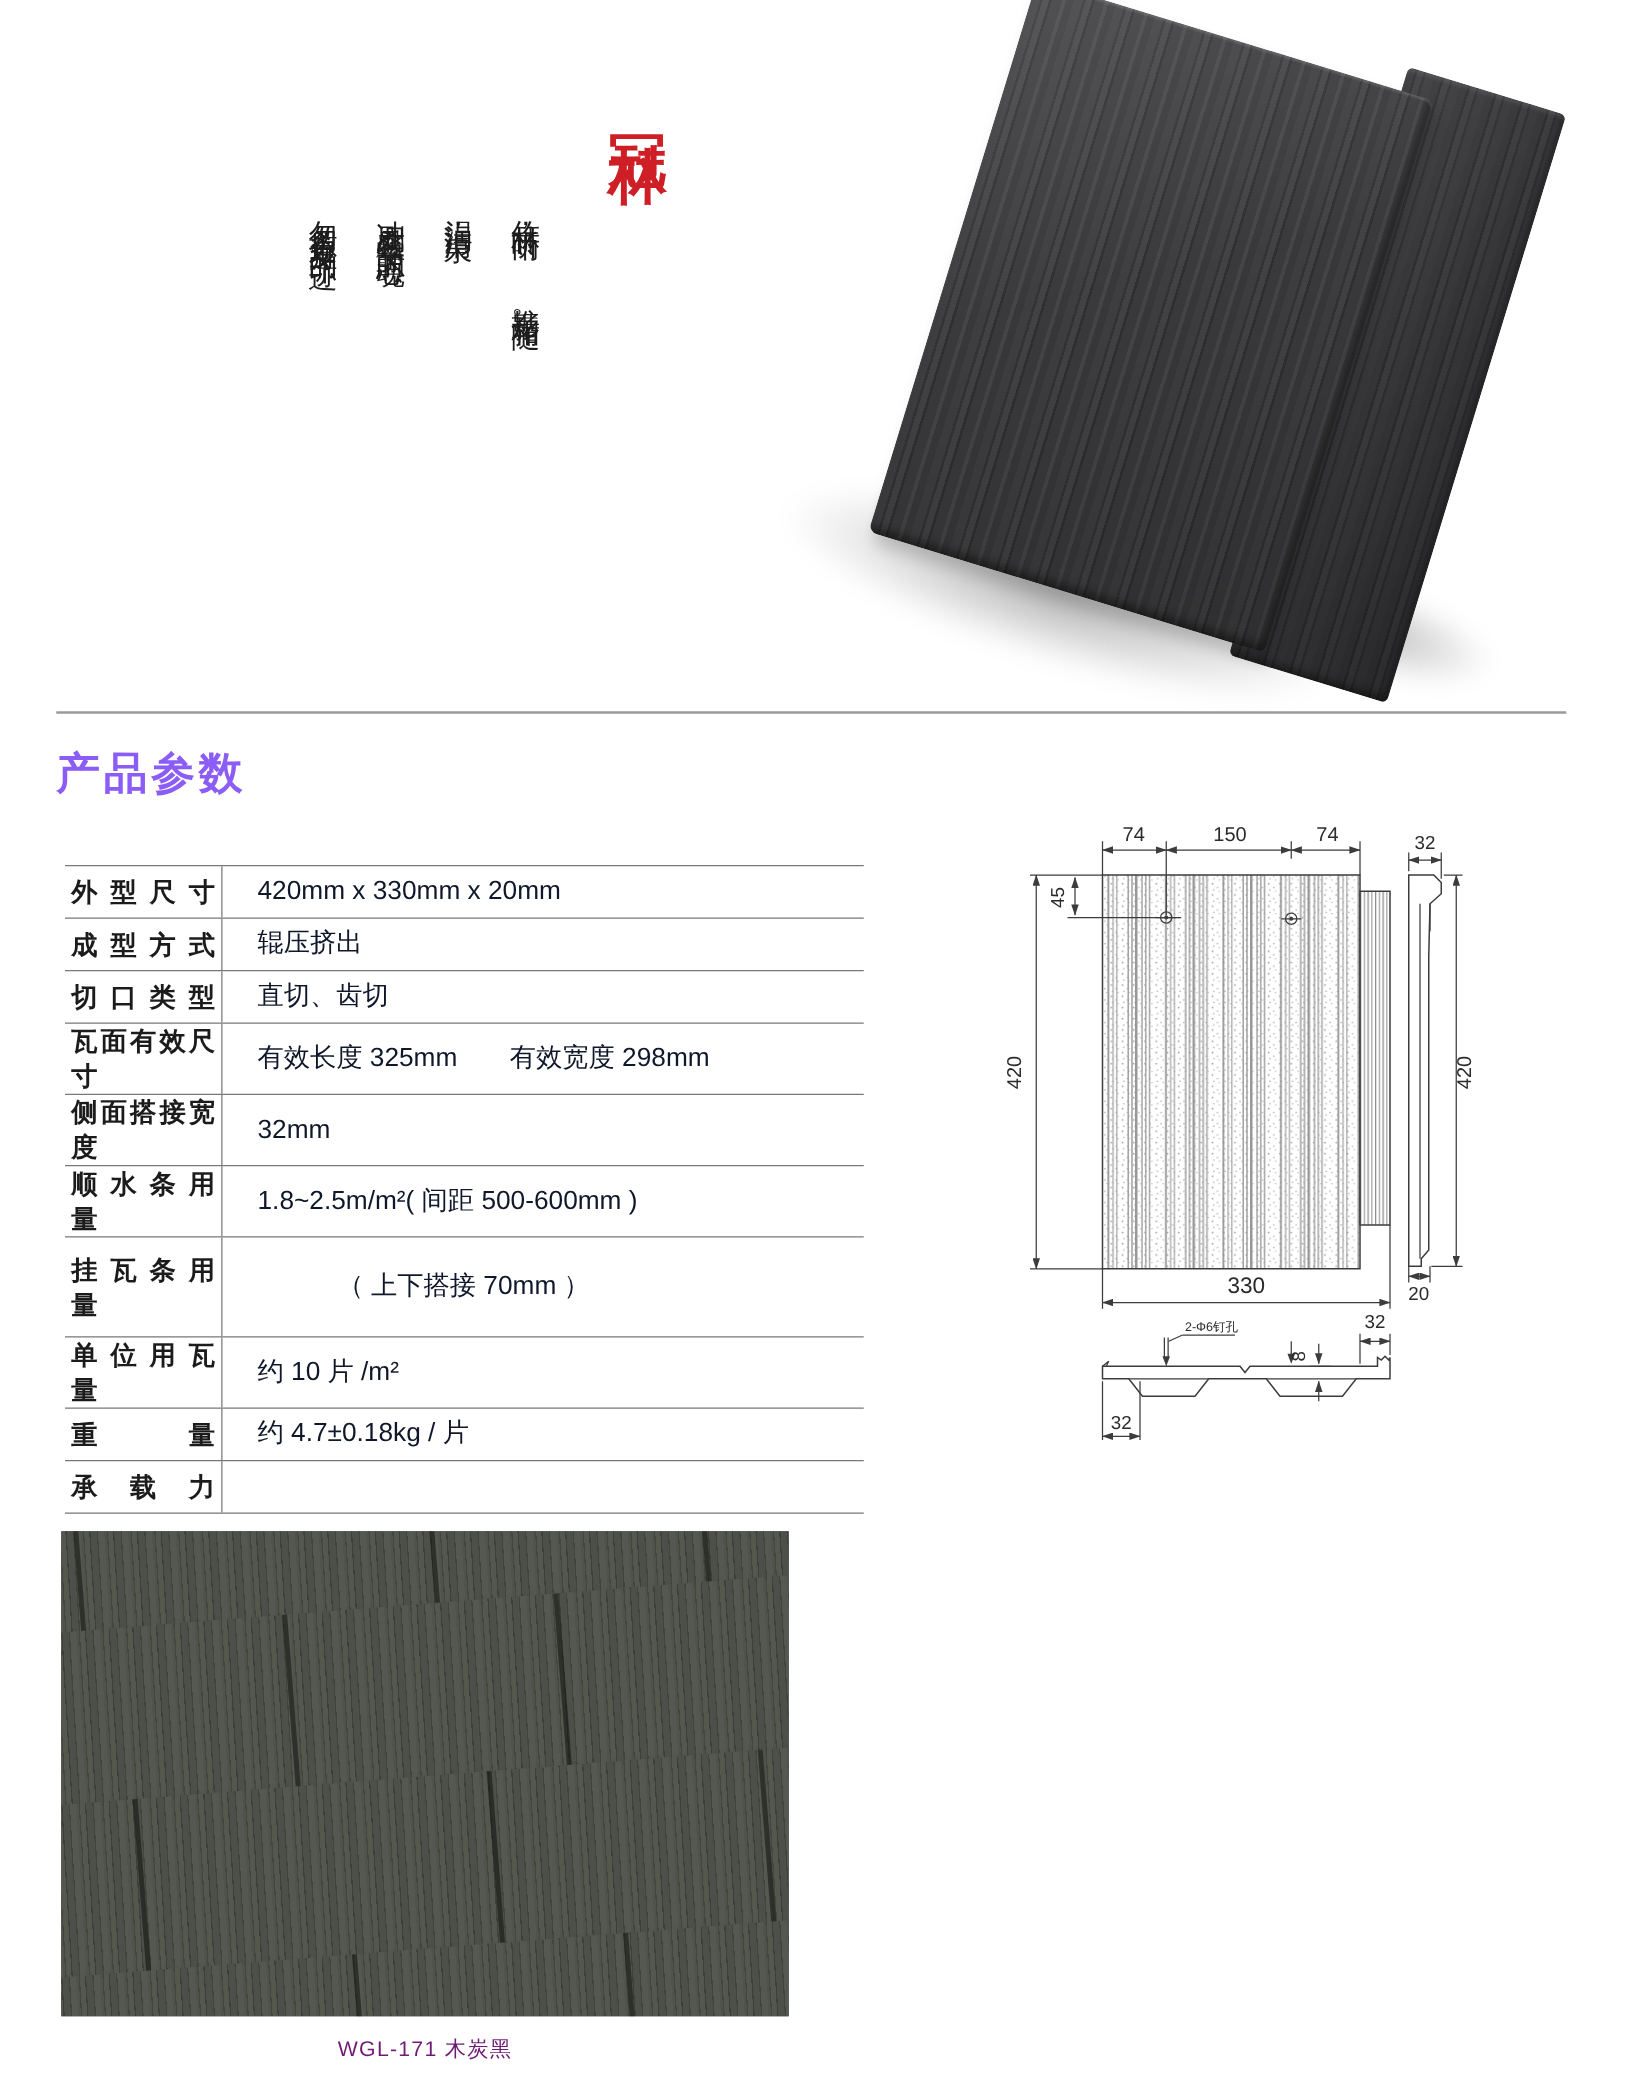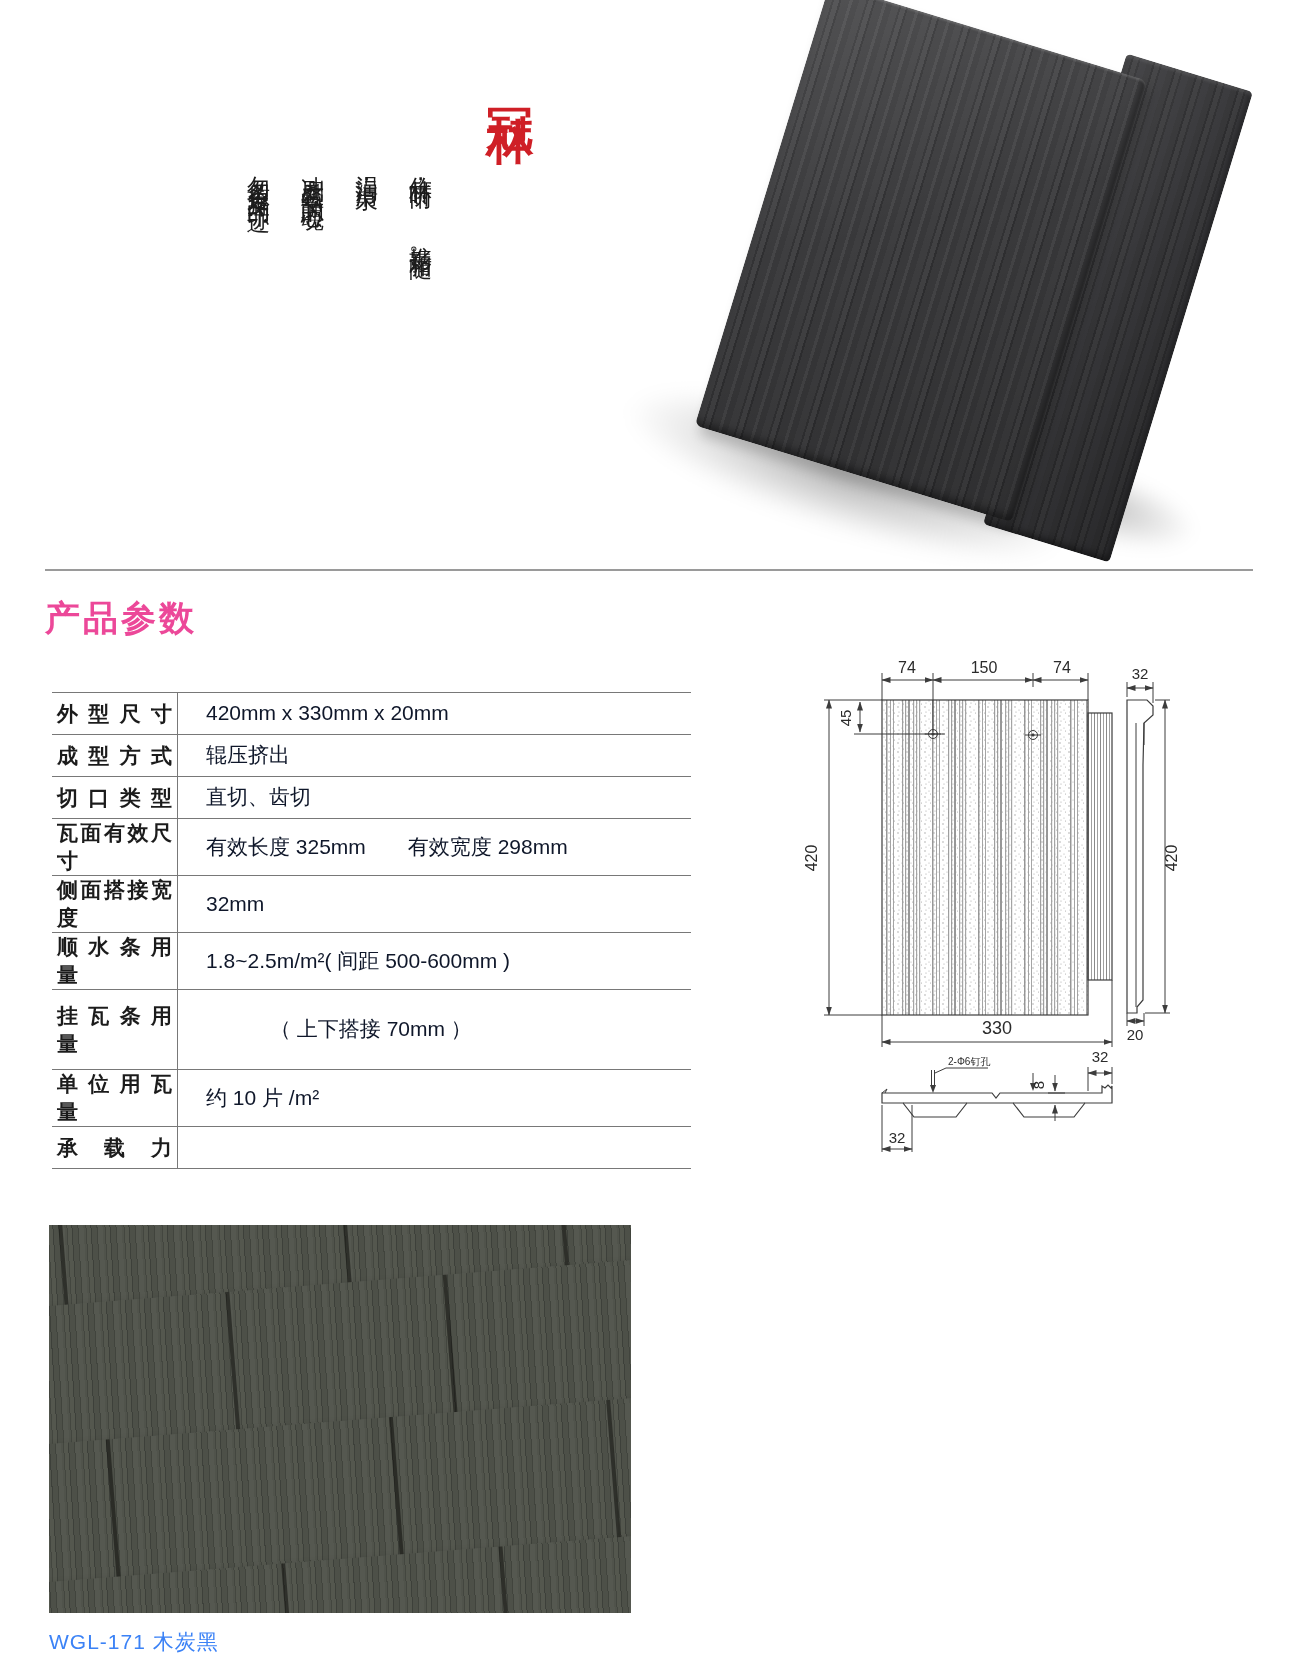--- a/index.html
+++ b/index.html
@@ -32,21 +32,21 @@
         transform:rotate(17deg);border-radius:7px;
         background:
           linear-gradient(150deg,rgba(255,255,255,.12),rgba(255,255,255,0) 45%,rgba(0,0,0,.20)),
           repeating-linear-gradient(90deg,#3e3e40 0 7px,#333335 7px 9px,#424244 9px 14px,#2f2f31 14px 16px,#3a3a3c 16px 24px,#454547 24px 27px,#38383a 27px 33px);
         box-shadow:inset 0 2px 2px rgba(255,255,255,.16),inset -4px -5px 8px rgba(0,0,0,.45),
                    6px 8px 12px rgba(0,0,0,.18);}
 
   
   .rule{left:45px;top:569px;width:1208px;height:2px;background:#9a9a9a;}
   .sec-title{left:45px;top:595px;font-size:35px;font-weight:bold;
-             letter-spacing:3px;color:#ec4899;}
+             letter-spacing:3px;color:#8b5cf6;}
 
   
   .spec{left:52px;top:692px;width:639px;border-top:1px solid #787878;
         border-bottom:1px solid #787878;color:#1b1b1b;}
   .srow{display:flex;border-bottom:1px solid #787878;min-height:41px;justify-content:space-between;}
   .srow:last-child{border-bottom:none;}
   .slabel{width:126px;border-right:1px solid #787878;display:flex;align-items:center;
           font-weight:bold;font-size:21px;padding:0 5px;box-sizing:border-box;}
   .slabel span{width:100%;text-align:justify;text-align-last:justify;}
   .svalue{flex:1;display:flex;flex-direction:column;justify-content:center;
@@ -68,22 +68,22 @@
   .course{position:absolute;left:-40px;width:720px;height:150px;transform:rotate(-4.5deg);
         border-bottom:5px solid #23241e;
         background-image:
           repeating-linear-gradient(90deg,rgba(10,10,8,0) 0 214px,rgba(15,15,12,.55) 214px 218px),
           repeating-linear-gradient(91deg,#50534b 0 2px,#43463f 2px 3px,#54574e 3px 7px,#3d403a 7px 8px,#4d5048 8px 13px,#41443d 13px 14px,#555850 14px 19px);
         box-shadow:inset 0 -16px 0 -6px rgba(138,141,128,.45),0 6px 8px rgba(10,10,8,.5);}
   .course:nth-child(1){top:-80px;background-position:120px 0,0 0;}
   .course:nth-child(2){top:56px;background-position:8px 0,0 0;}
   .course:nth-child(3){top:194px;background-position:172px 0,0 0;}
   .course:nth-child(4){top:332px;background-position:64px 0,0 0;}
-  .caption{left:49px;top:1628px;width:582px;text-align:left;font-size:21px;
-           letter-spacing:1px;color:#3b82f6;}
+  .caption{left:49px;top:1628px;width:582px;text-align:center;font-size:17px;
+           letter-spacing:1px;color:#701a75;}
 </style>
 </head>
 <body>
 
 <div class="abs poem"><span>竹林听雨，　携影相随。</span>
 <span>涓涓清泉，</span>
 <span>冲刷叠石宁静的心魂，</span>
 <span>匆匆掠走岁月的印迹。</span></div>
 
 <div class="abs brand">冠林</div>
@@ -155,20 +155,28 @@
     <div class="svalue">
       <span class="l2">（ 上下搭接 70mm ）</span>
     </div>
   </div>
   <div class="srow">
     <div class="slabel">
         <span>单 位 用 瓦 量</span>
       </div>
     <div class="svalue">
         <span>约 10 片 /m²</span>
+      </div>
+  </div>
+  <div class="srow">
+    <div class="slabel">
+        <span>重 量</span>
+      </div>
+    <div class="svalue">
+        <span>约 4.7±0.18kg / 片</span>
       </div>
   </div>
   <div class="srow">
     <div class="slabel">
         <span>承 载 力</span>
       </div>
   </div>
 </div>
 
 <svg class="abs drawing" width="440" height="560" viewBox="0 0 440 560">

